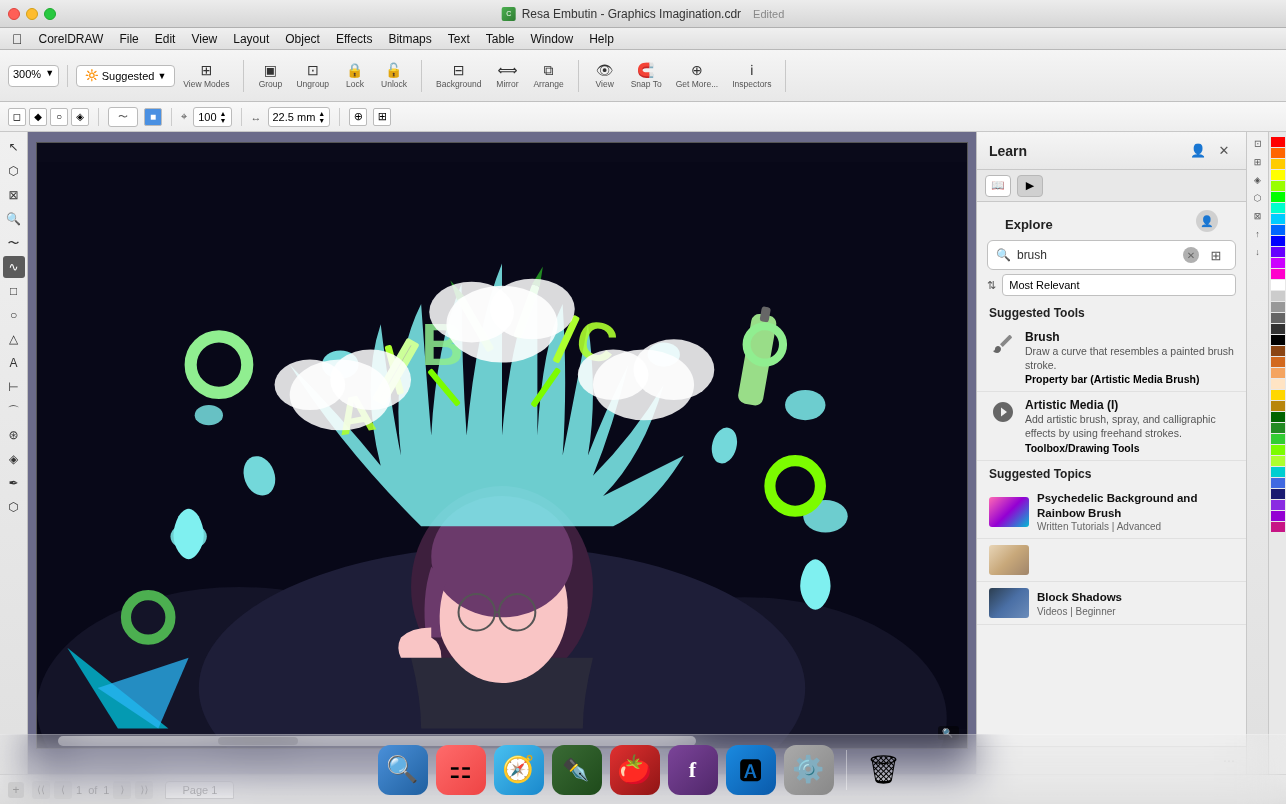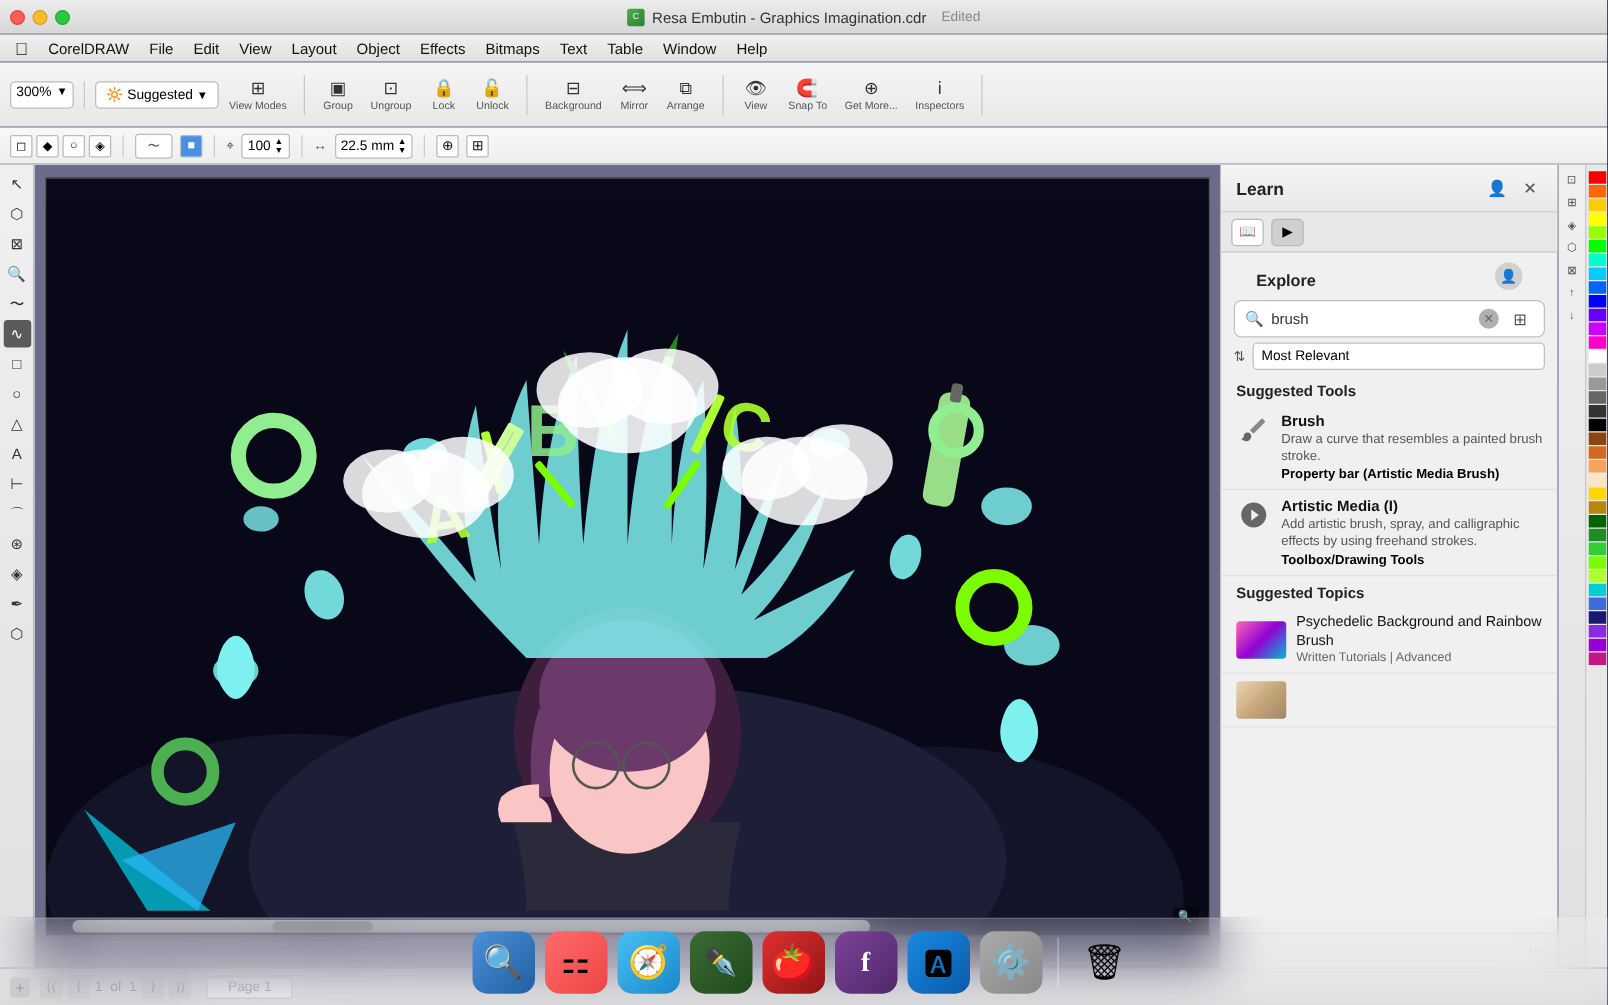--- a/index.html
+++ b/index.html
@@ -224,21 +224,21 @@
       display: flex; align-items: center; gap: 8px;
       padding: 6px 12px;
       border-bottom: 1px solid #e0e0e0;
       cursor: pointer;
     }
     .topic-thumb {
       width: 40px; height: 30px; flex-shrink: 0;
       border-radius: 3px; overflow: hidden;
     }
     .topic-info { flex: 1; }
-    .topic-name { font-size: 11.5px; font-weight: 400; color: #111; line-height: 1.3; }
+    .topic-name { font-size: 11.5px; font-weight: 700; color: #111; line-height: 1.3; }
     .topic-meta { font-size: 10px; color: #666; margin-top: 1px; }
 
     
     .color-palette {
       width: 18px;
       background: #e8e8e8;
       border-left: 1px solid #c8c8c8;
       display: flex; flex-direction: column; align-items: center;
       padding: 4px 0;
       overflow: hidden;
@@ -608,20 +608,28 @@
             <div class="topic-name">Psychedelic Background and Rainbow Brush</div>
             <div class="topic-meta">Written Tutorials | Advanced</div>
           </div>
         </div>
 
         <div class="topic-item">
           <div class="topic-thumb" style="background:linear-gradient(135deg,#e8d5b7,#c8a87a,#a0856a);">
           </div>
         </div>
 
+        <div class="topic-item">
+          <div class="topic-thumb" style="background:linear-gradient(135deg,#2c3e50,#4a6fa5,#6b8cba);">
+          </div>
+          <div class="topic-info">
+            <div class="topic-name">Block Shadows</div>
+            <div class="topic-meta">Videos | Beginner</div>
+          </div>
+        </div>
 
       </div>
 
       <div style="height:28px;background:#e8e8e8;border-top:1px solid #c8c8c8;display:flex;align-items:center;justify-content:flex-end;padding:0 8px;">
         <div style="width:18px;height:18px;display:flex;align-items:center;justify-content:center;font-size:12px;cursor:pointer;color:#555;">⋯</div>
       </div>
     </div>
 
     <div style="width:22px;background:linear-gradient(180deg,#f0f0f0,#e0e0e0);border-left:1px solid #c8c8c8;display:flex;flex-direction:column;align-items:center;padding:4px 0;gap:2px;">
       <div style="width:16px;height:16px;display:flex;align-items:center;justify-content:center;font-size:9px;color:#555;cursor:pointer;writing-mode:vertical-lr;">⊡</div>

